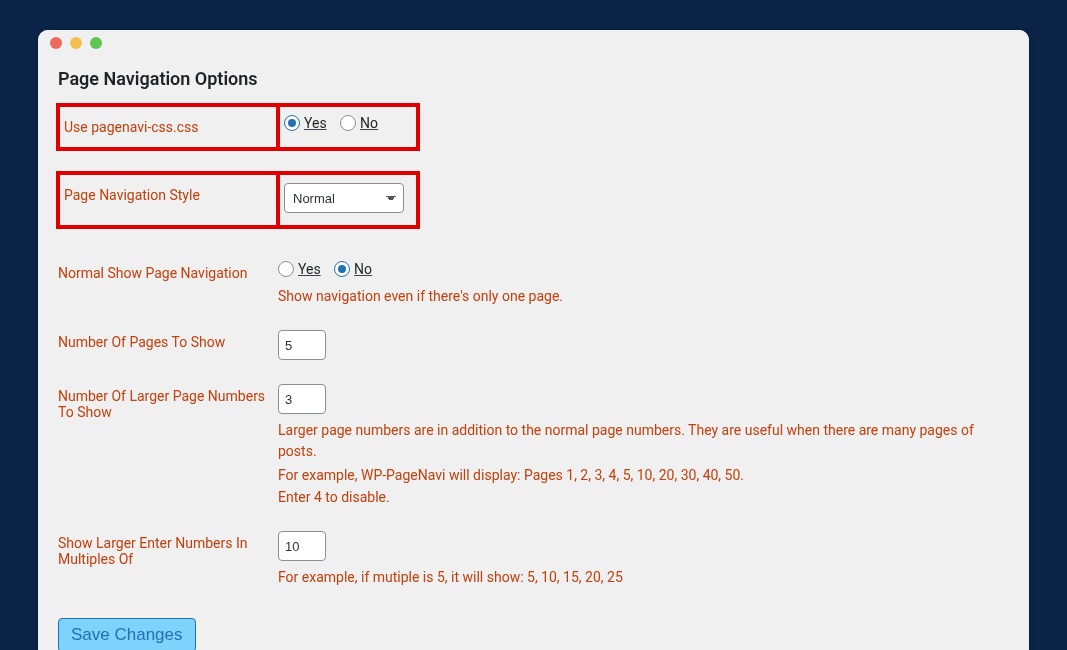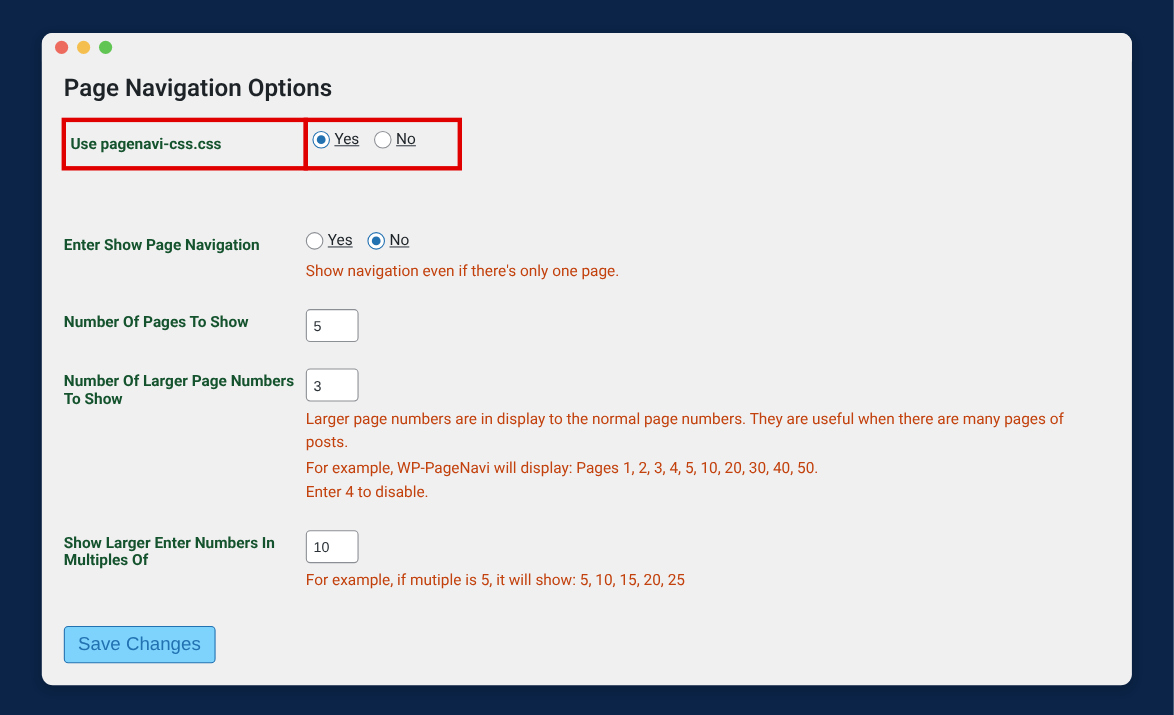--- a/index.html
+++ b/index.html
@@ -26,33 +26,33 @@
     padding-left: 12px;
     gap: 8px;
     background: #f0f0f1;
   }
   .traffic { width: 12px; height: 12px; border-radius: 50%; }
   .traffic.red    { background: #ed6a5e; }
   .traffic.yellow { background: #f5bf4f; }
   .traffic.green  { background: #61c554; }
   .content { padding: 4px 20px 20px 20px; }
   h1 {
-    font-size: 22px;
+    font-size: 18px;
     font-weight: 600;
     color: #1d2327;
     margin: 8px 0 16px 0;
   }
   .form-table { width: 100%; border-collapse: collapse; }
   .form-table th {
     text-align: left;
     vertical-align: top;
     width: 220px;
     padding: 14px 10px 14px 0;
-    font-weight: 700;
-    color: #14532d;
+    font-weight: 400;
+    color: #c2410c;
     font-size: 14px;
   }
   .form-table td {
     vertical-align: top;
     padding: 10px 10px 14px 0;
     color: #3c434a;
   }
   .highlight th, .highlight td.controls-cell {
     outline: 4px solid #e00000;
     outline-offset: -2px;
@@ -156,27 +156,36 @@
             <span class="radio-label">No</span>
           </label>
         </td>
         <td class="desc-cell"></td>
       </tr>
 
       <tr style="height:12px">
             <td colspan="3"></td>
           </tr>
 
+      <tr class="highlight">
+        <th>Page Navigation Style</th>
+        <td class="controls-cell">
+          <select>
+            <option>Normal</option>
+          </select>
+        </td>
+        <td class="desc-cell"></td>
+      </tr>
 
       <tr style="height:12px">
             <td colspan="3"></td>
           </tr>
 
       <tr>
-        <th>Enter Show Page Navigation</th>
+        <th>Normal Show Page Navigation</th>
         <td colspan="2">
           <label class="radio-opt">
             <input type="radio" class="radio" name="always_show" style="">
             <span class="radio-label">Yes</span>
           </label>
           <label class="radio-opt">
             <input type="radio" class="radio" name="always_show" checked="" style="">
             <span class="radio-label">No</span>
           </label>
           <span class="desc">Show navigation even if there's only one page.</span>
@@ -187,21 +196,21 @@
         <th>Number Of Pages To Show</th>
         <td colspan="2">
           <input class="num-input" value="5" style="">
         </td>
       </tr>
 
       <tr>
         <th>Number Of Larger Page Numbers To Show</th>
         <td colspan="2">
           <input class="num-input" value="3" style="">
-          <span class="desc">Larger page numbers are in display to the normal page numbers. They are useful when there are many pages of posts.</span>
+          <span class="desc">Larger page numbers are in addition to the normal page numbers. They are useful when there are many pages of posts.</span>
           <span class="desc" style="margin-top:4px">For example, WP-PageNavi will display: Pages 1, 2, 3, 4, 5, 10, 20, 30, 40, 50.</span>
           <span class="desc" style="margin-top:2px">Enter 4 to disable.</span>
         </td>
       </tr>
 
       <tr>
         <th>Show Larger Enter Numbers In Multiples Of</th>
         <td colspan="2">
           <input class="num-input" value="10" style="">
           <span class="desc">For example, if mutiple is 5, it will show: 5, 10, 15, 20, 25</span>

